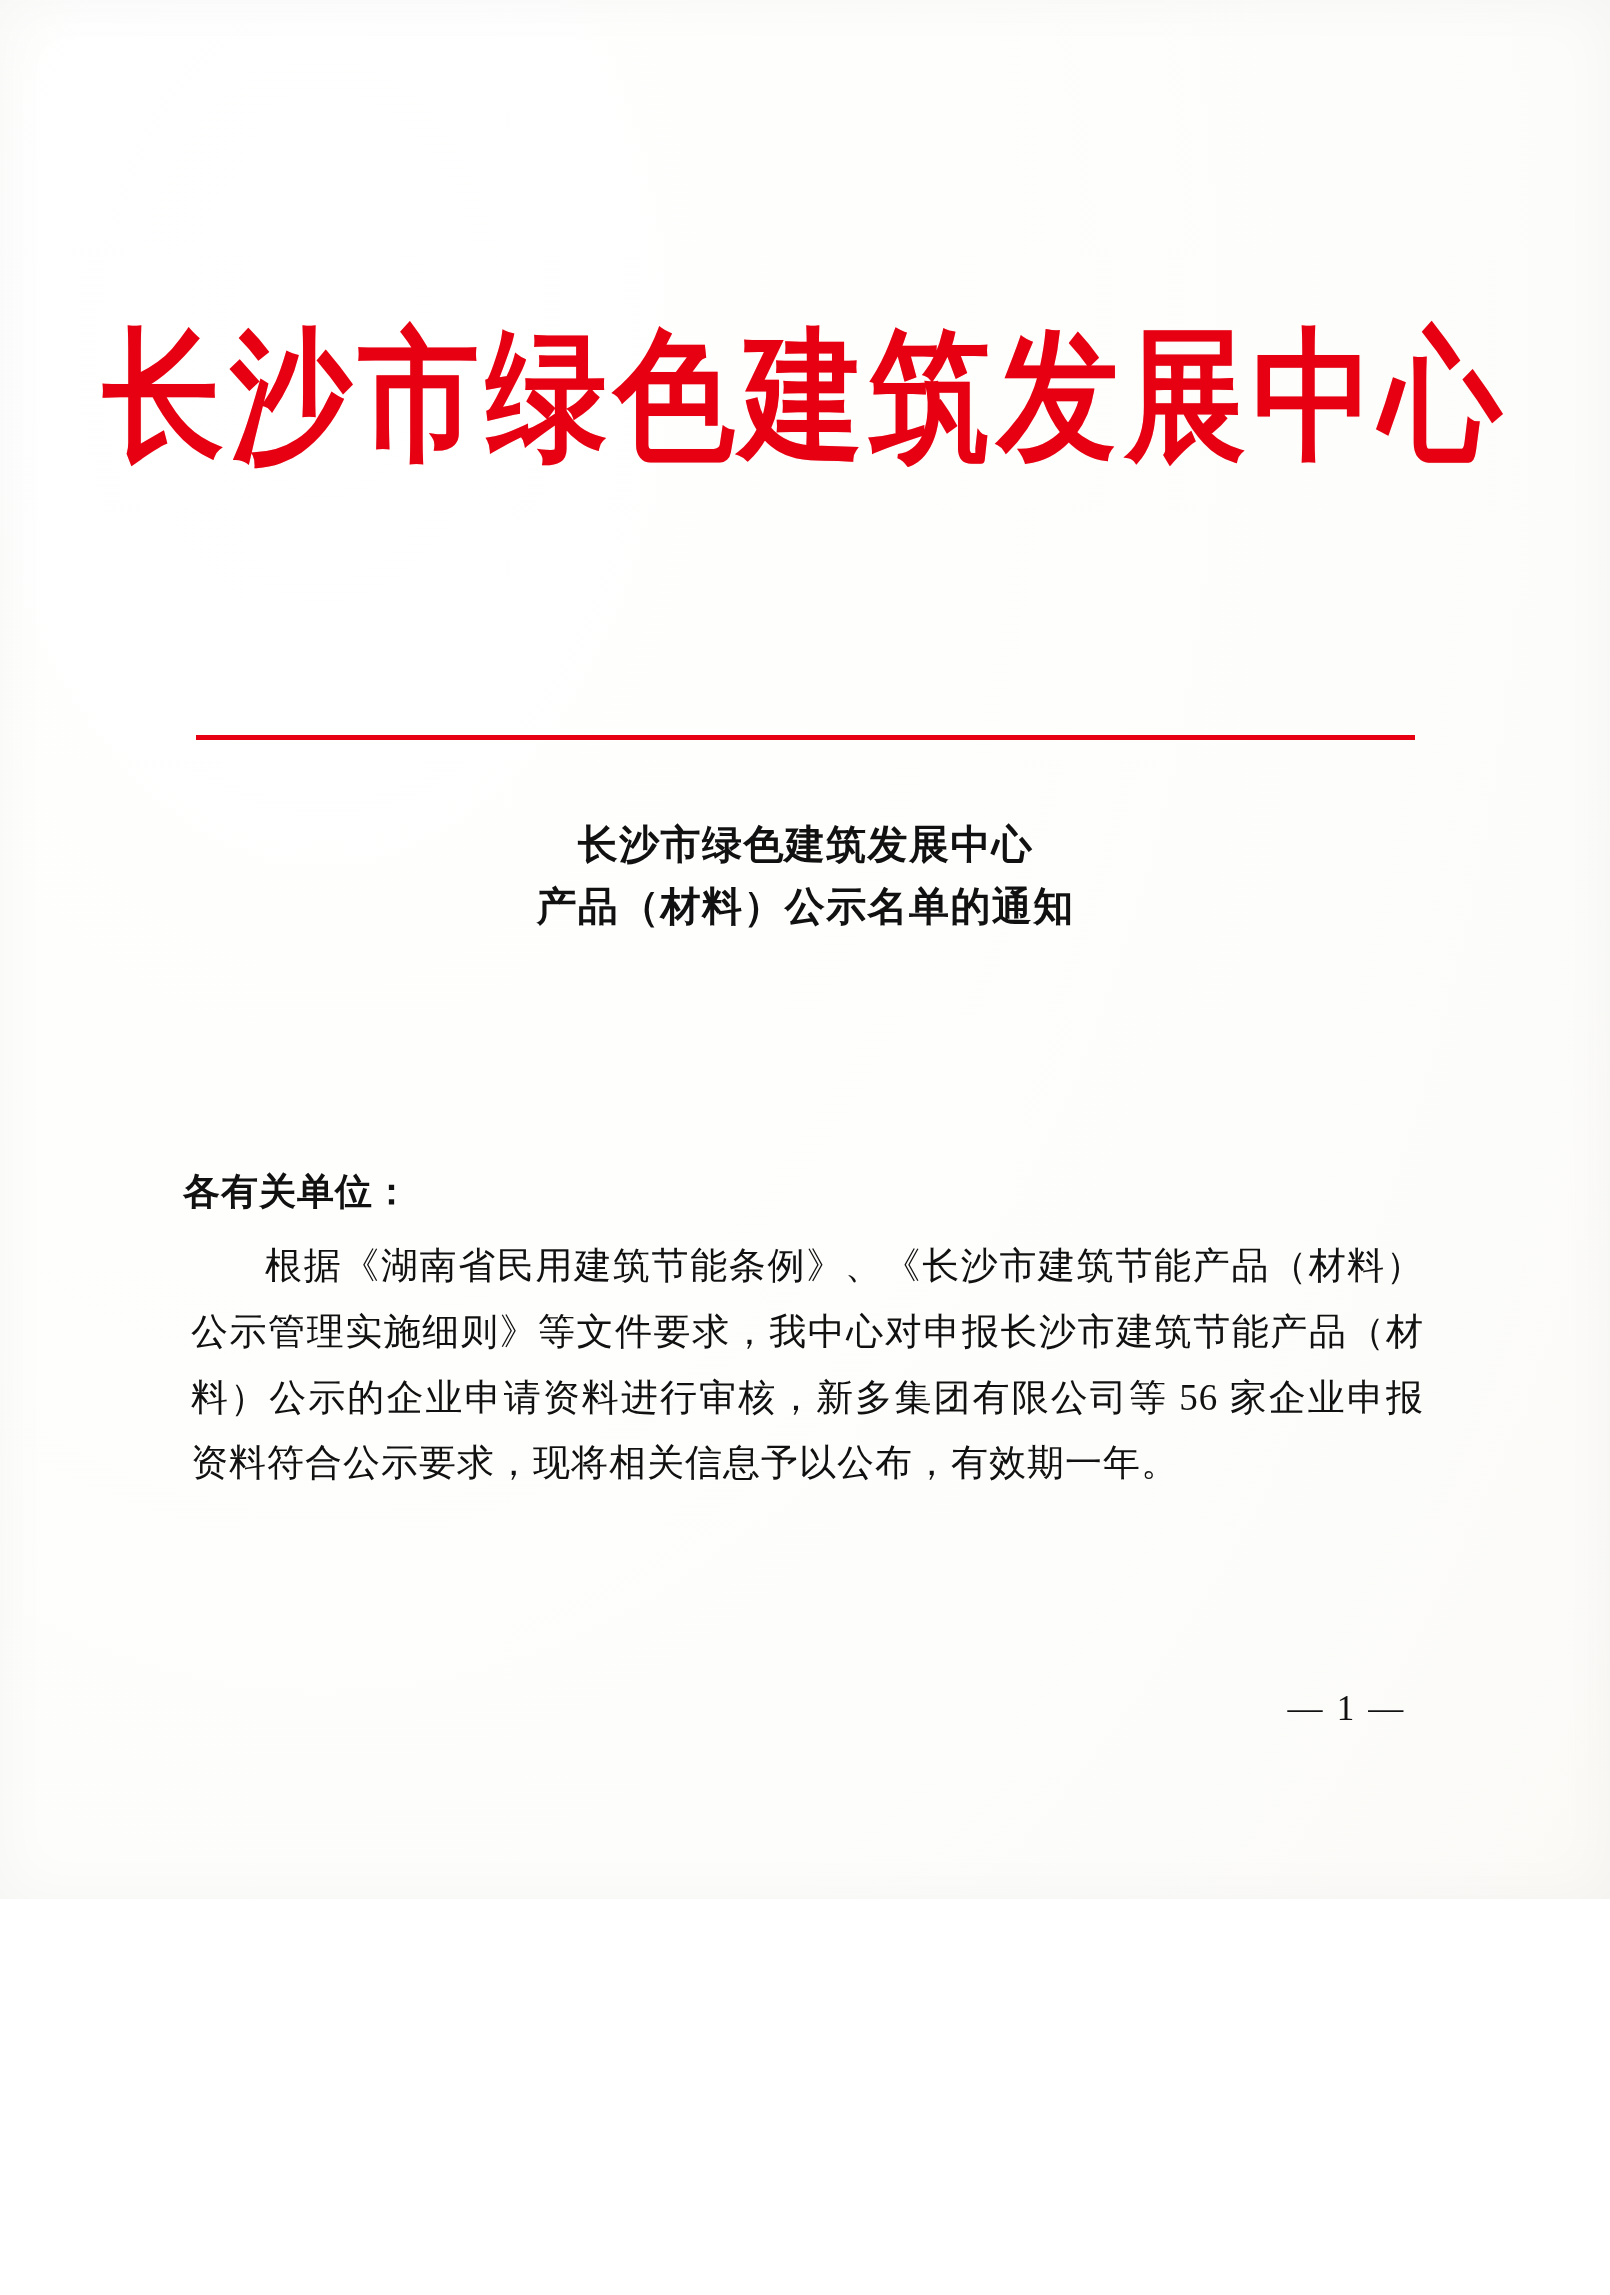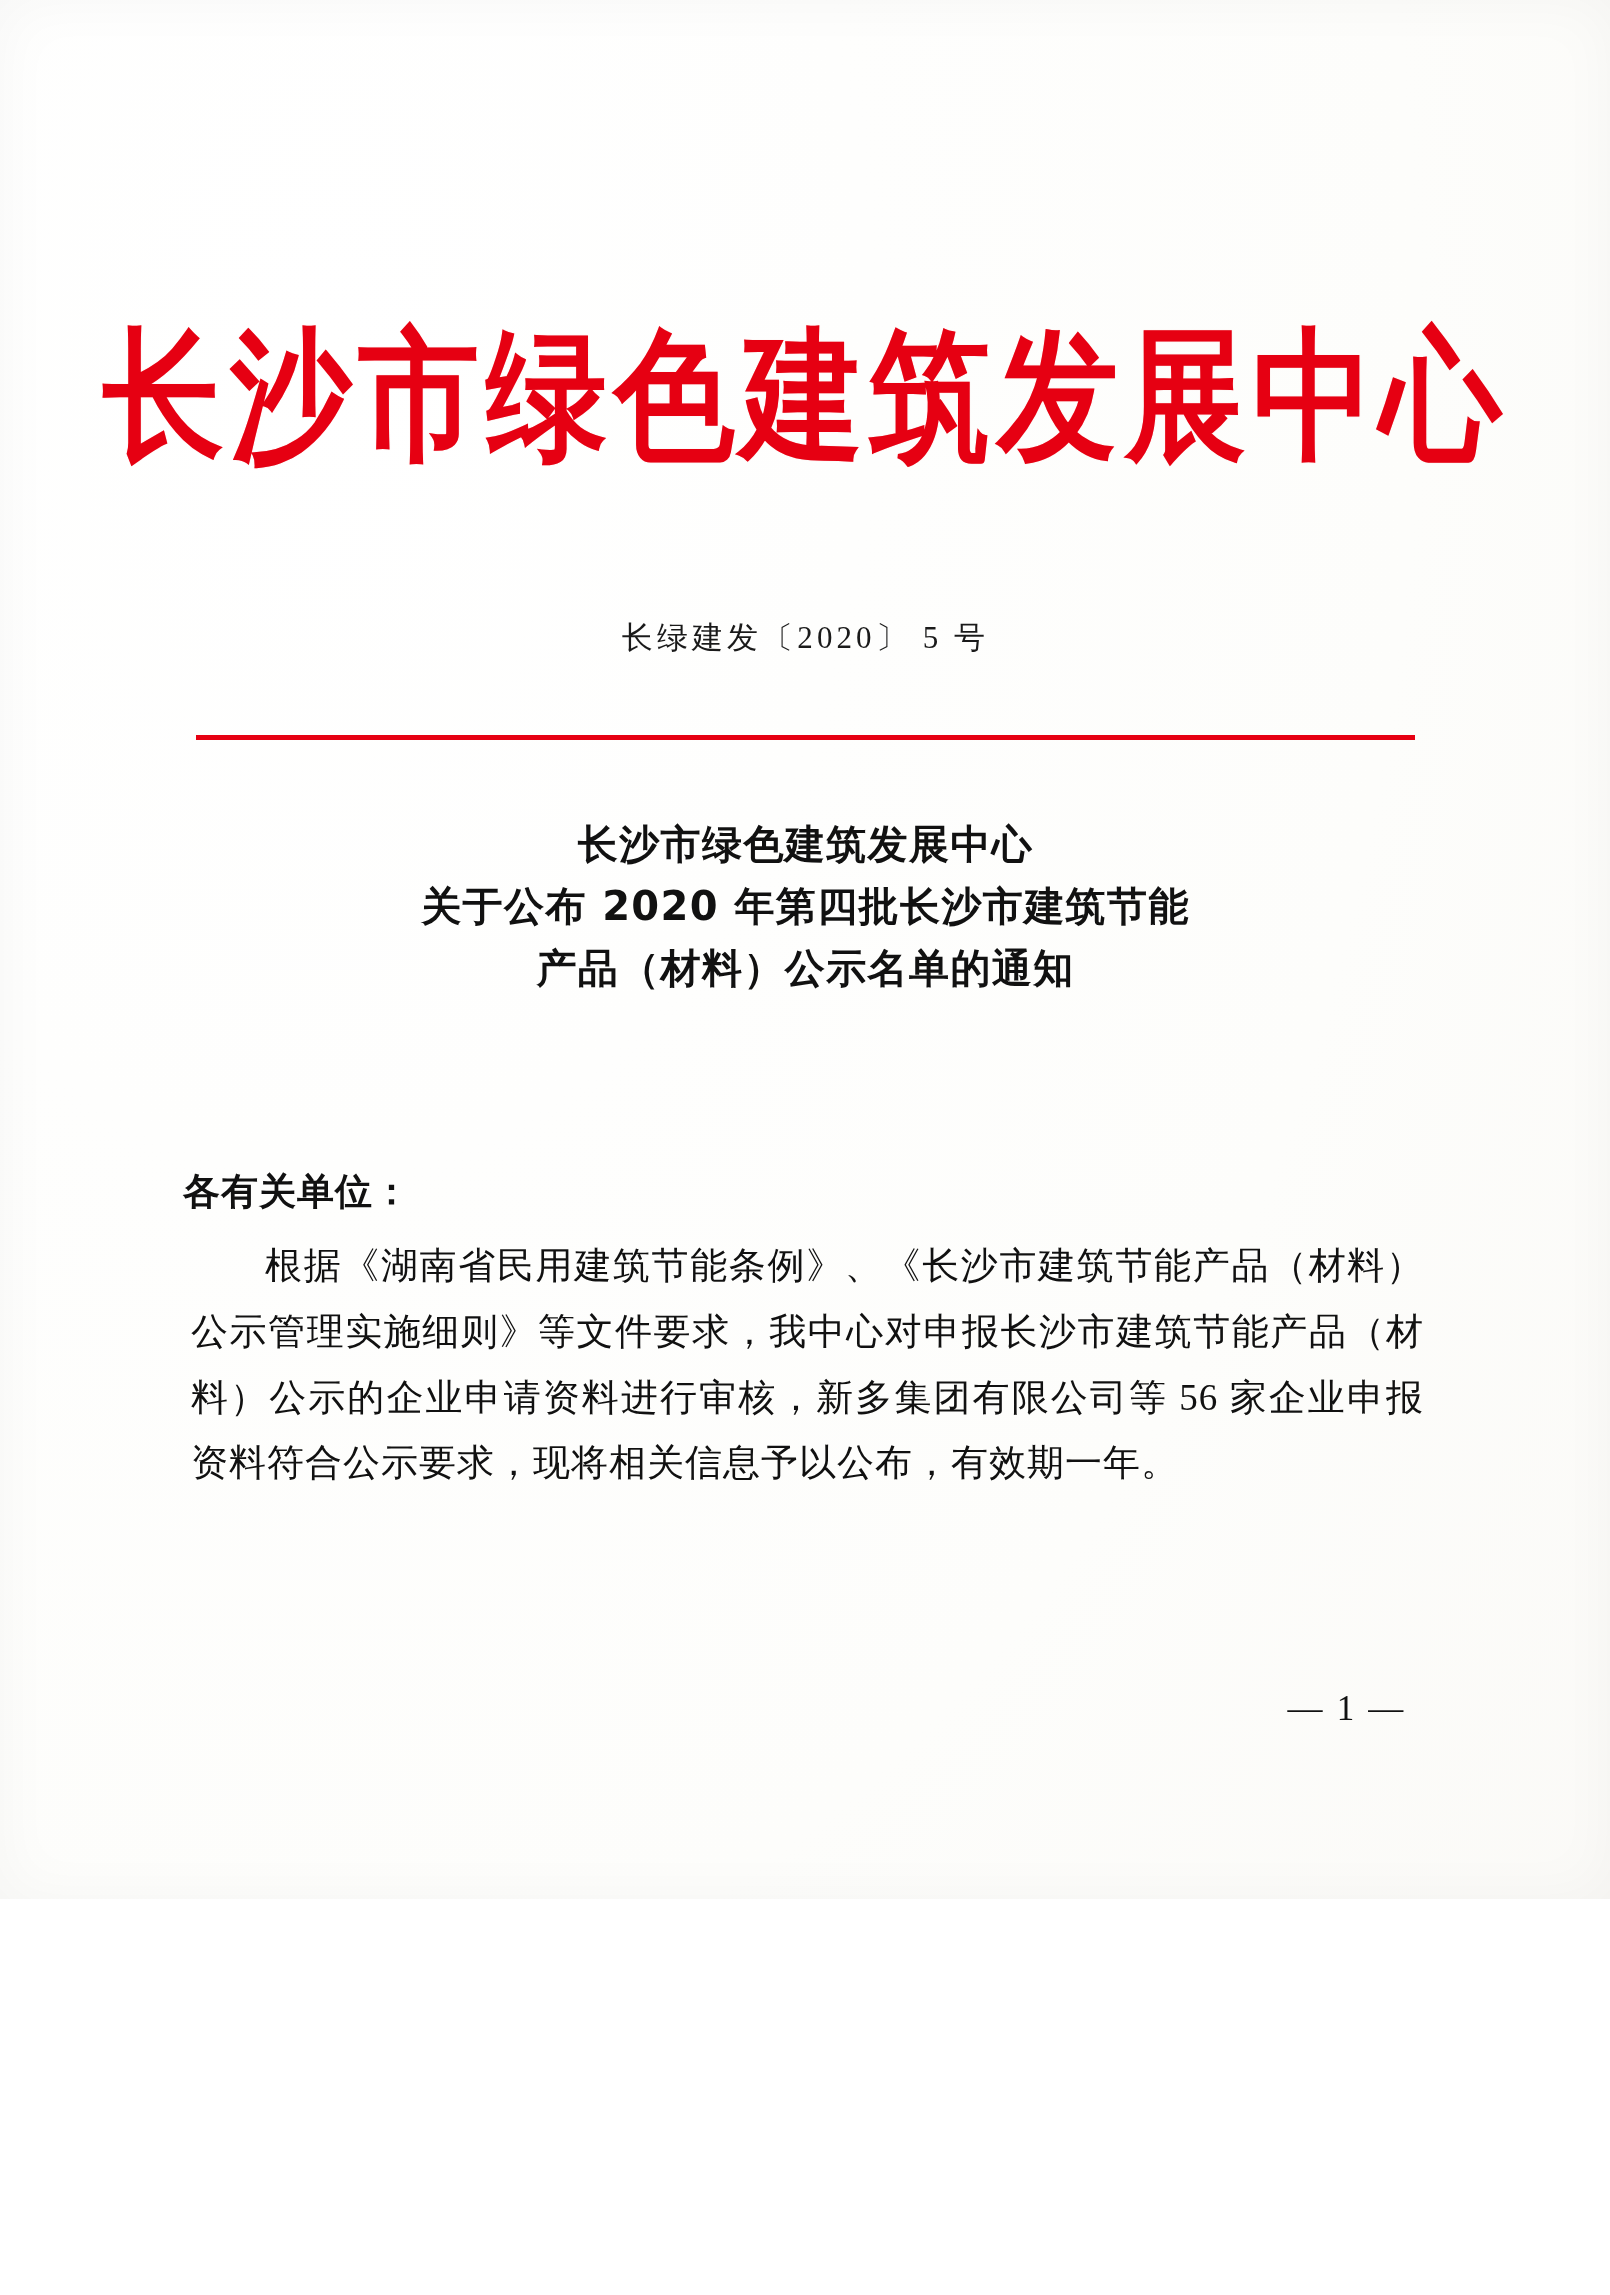--- a/index.html
+++ b/index.html
@@ -129,27 +129,25 @@
 </head>
 <body>
 
 <div class="page">
   <div class="sheet"></div>
 
   <div class="masthead">
     <span class="masthead-title">长沙市绿色建筑发展中心</span>
   </div>
 
-  <div class="doc-number">长绿建发〔2020〕 5 号</div>
 
   <div class="red-rule"></div>
 
   <div class="doc-title">
     <span class="line">长沙市绿色建筑发展中心</span>
-    <span class="line">关于公布 2020 年第四批长沙市建筑节能</span>
     <span class="line">产品（材料）公示名单的通知</span>
   </div>
 
   <div class="body-block">
     <p class="salutation">各有关单位：</p>
     <p class="para">根据《湖南省民用建筑节能条例》、《长沙市建筑节能产品（材料）公示管理实施细则》等文件要求，我中心对申报长沙市建筑节能产品（材料）公示的企业申请资料进行审核，新多集团有限公司等 56 家企业申报资料符合公示要求，现将相关信息予以公布，有效期一年。</p>
   </div>
 
   <div class="page-number">— 1 —</div>
 

